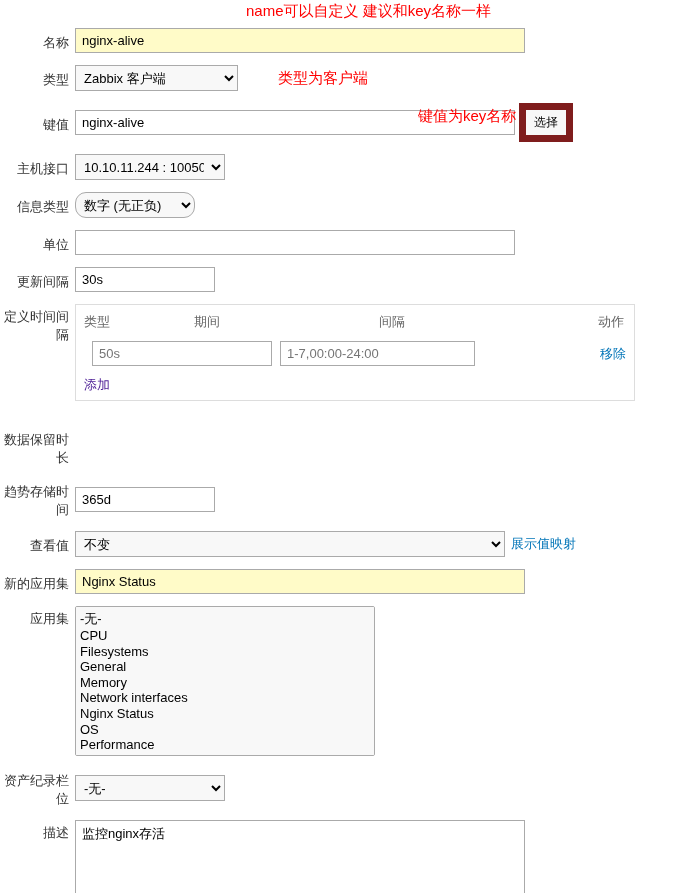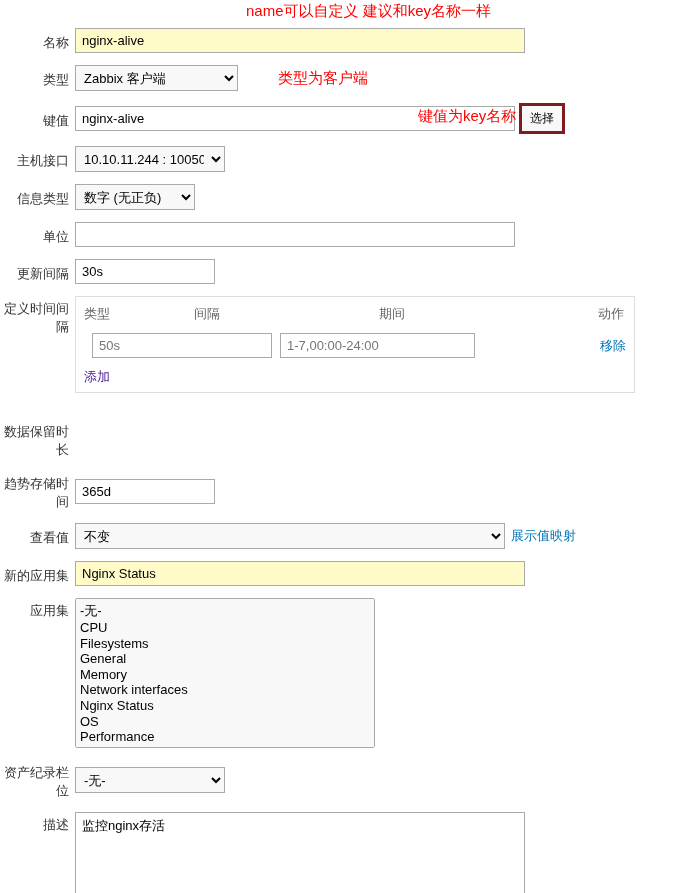--- a/index.html
+++ b/index.html
@@ -39,40 +39,40 @@
       background: #f8f8f8;
     }
     .highlight { background: #fffbc8 !important; }
     .input-name { width: 450px; }
     .input-unit { width: 440px; }
     .input-sm { width: 140px; }
     .input-key { width: 440px; }
     .select-type { width: 163px; }
     .select-preview { width: 430px; }
     .select-interface { width: 150px; }
-    .select-info { width: 120px; }
+    .select-info { width: 120px; border-radius: 11px; }
     .select-pop { width: 150px; }
     .textarea-desc {
       width: 450px;
       height: 100px;
       resize: vertical;
     }
     .select-multi {
       width: 300px;
       height: 150px;
     }
     .red-annot {
       color: #ff0000;
       font-size: 15px;
       font-weight: normal;
       position: absolute;
       white-space: nowrap;
     }
     .btn-select {
-      border: 3px solid #7f1d1d;
+      border: 7px solid #7f1d1d;
       background: #f8f8f8;
       padding: 4px 8px;
       font-size: 12px;
       margin-left: 4px;
       cursor: pointer;
     }
     .link { color: #0275b8; cursor: pointer; }
     .intervals-box {
       border: 1px solid #ddd;
       padding: 0;
@@ -156,22 +156,22 @@
 <div class="row">
   <div class="label">更新间隔</div>
   <input type="text" class="input-sm" value="30s" style="">
 </div>
 
 <div class="row top">
   <div class="label">定义时间间隔</div>
   <div class="intervals-box">
     <div class="int-header">
       <div>类型</div>
+      <div>期间</div>
       <div>间隔</div>
-      <div>期间</div>
       <div>动作</div>
     </div>
     <div class="int-row">
       <input type="text" class="int-input" placeholder="50s" style="">
       <input type="text" class="int-input" style="width: 195px;" placeholder="1-7,00:00-24:00">
       <span class="remove-link">移除</span>
     </div>
     <span class="add-link">添加</span>
   </div>
 </div>

